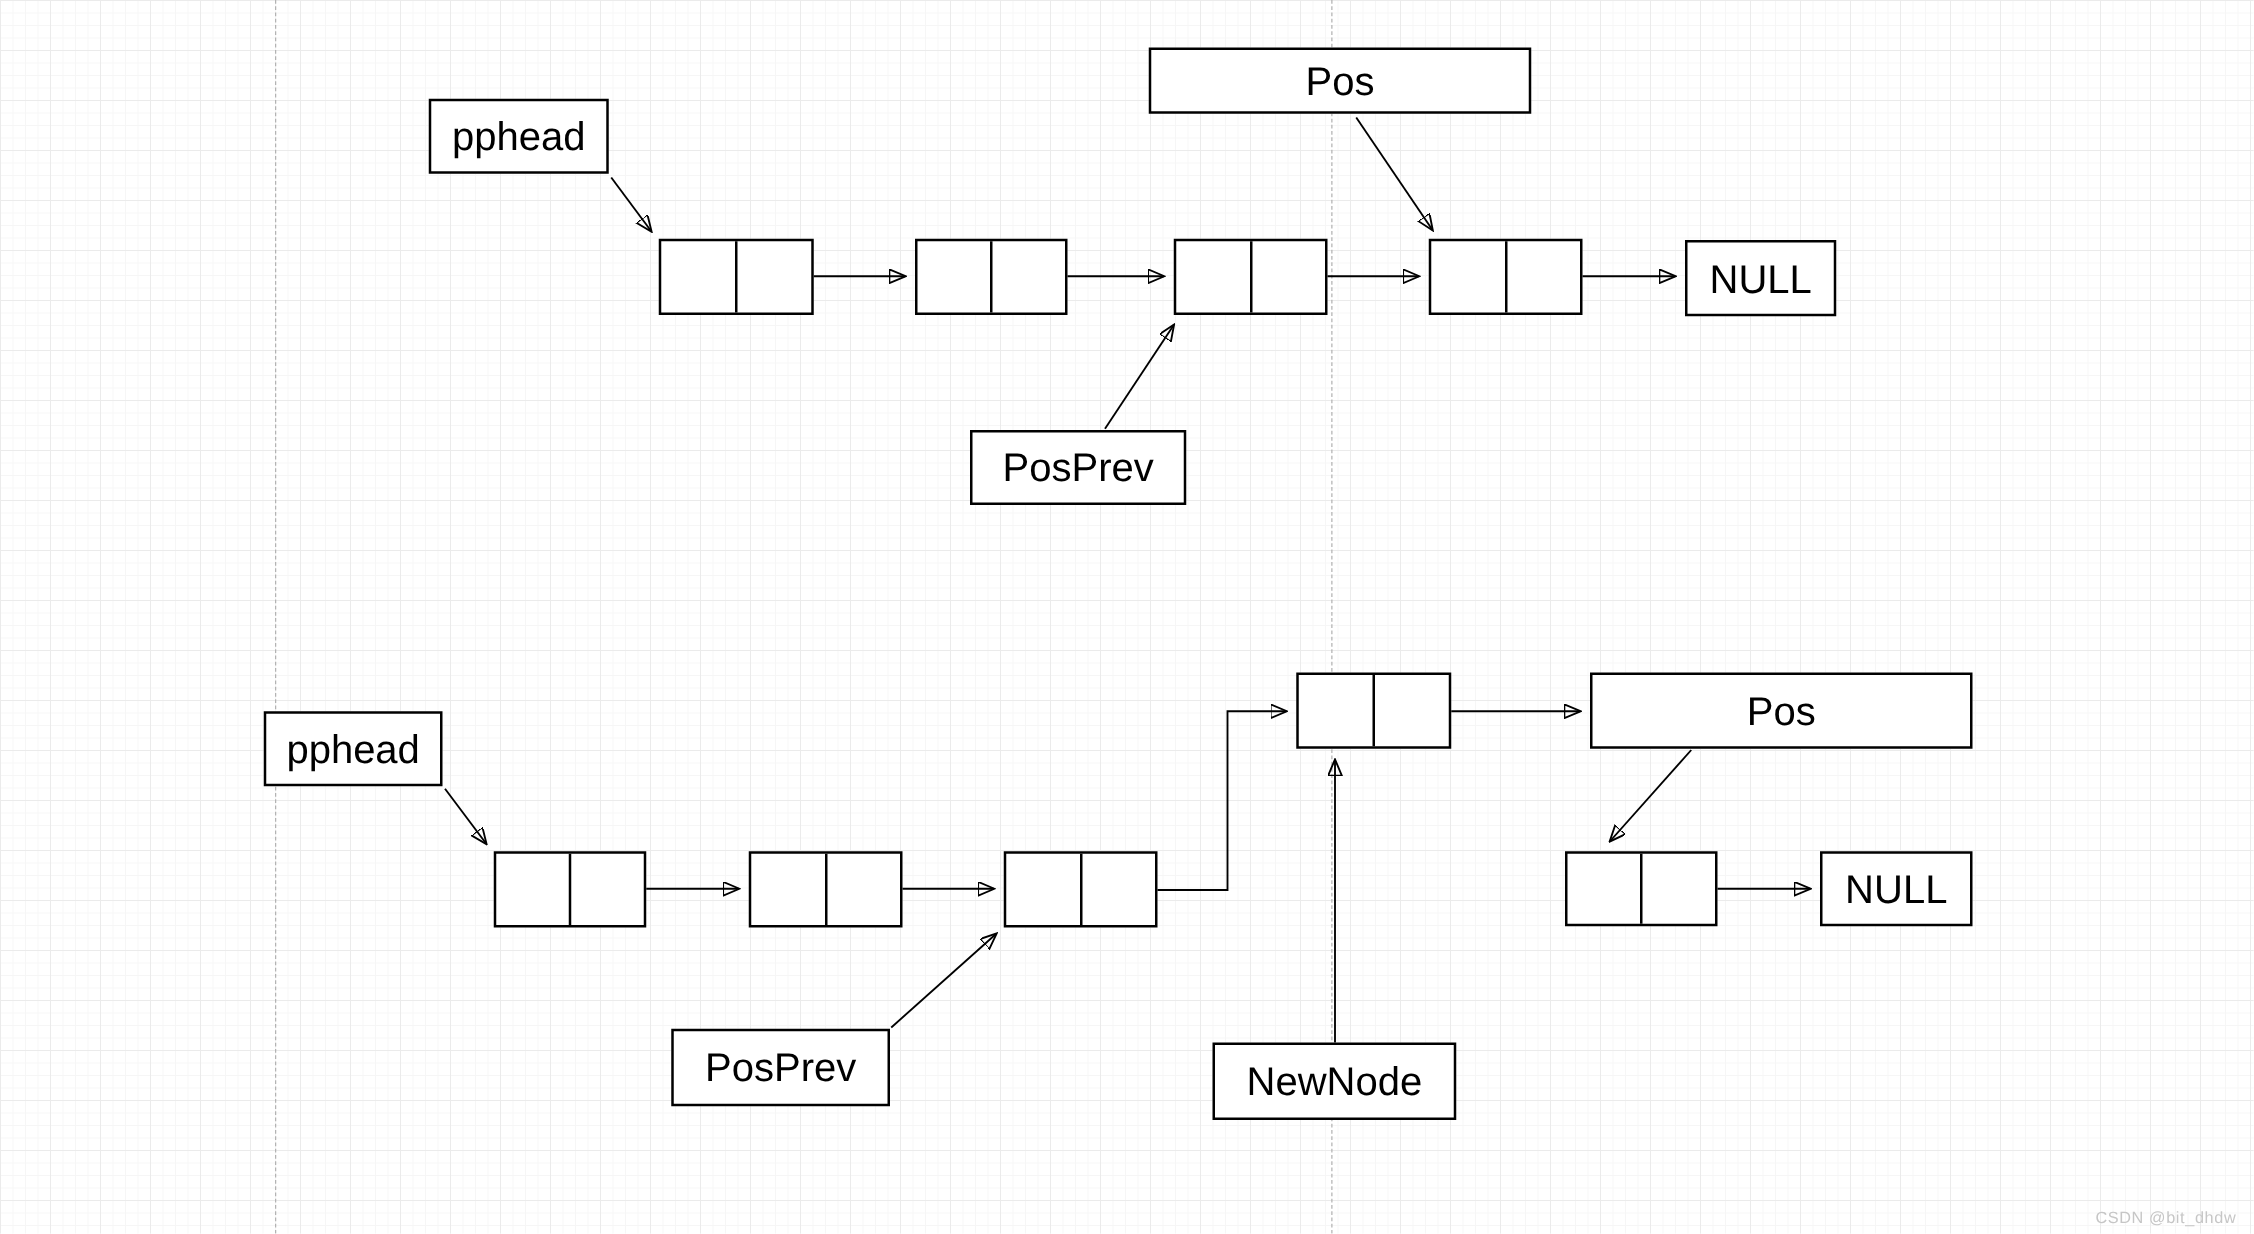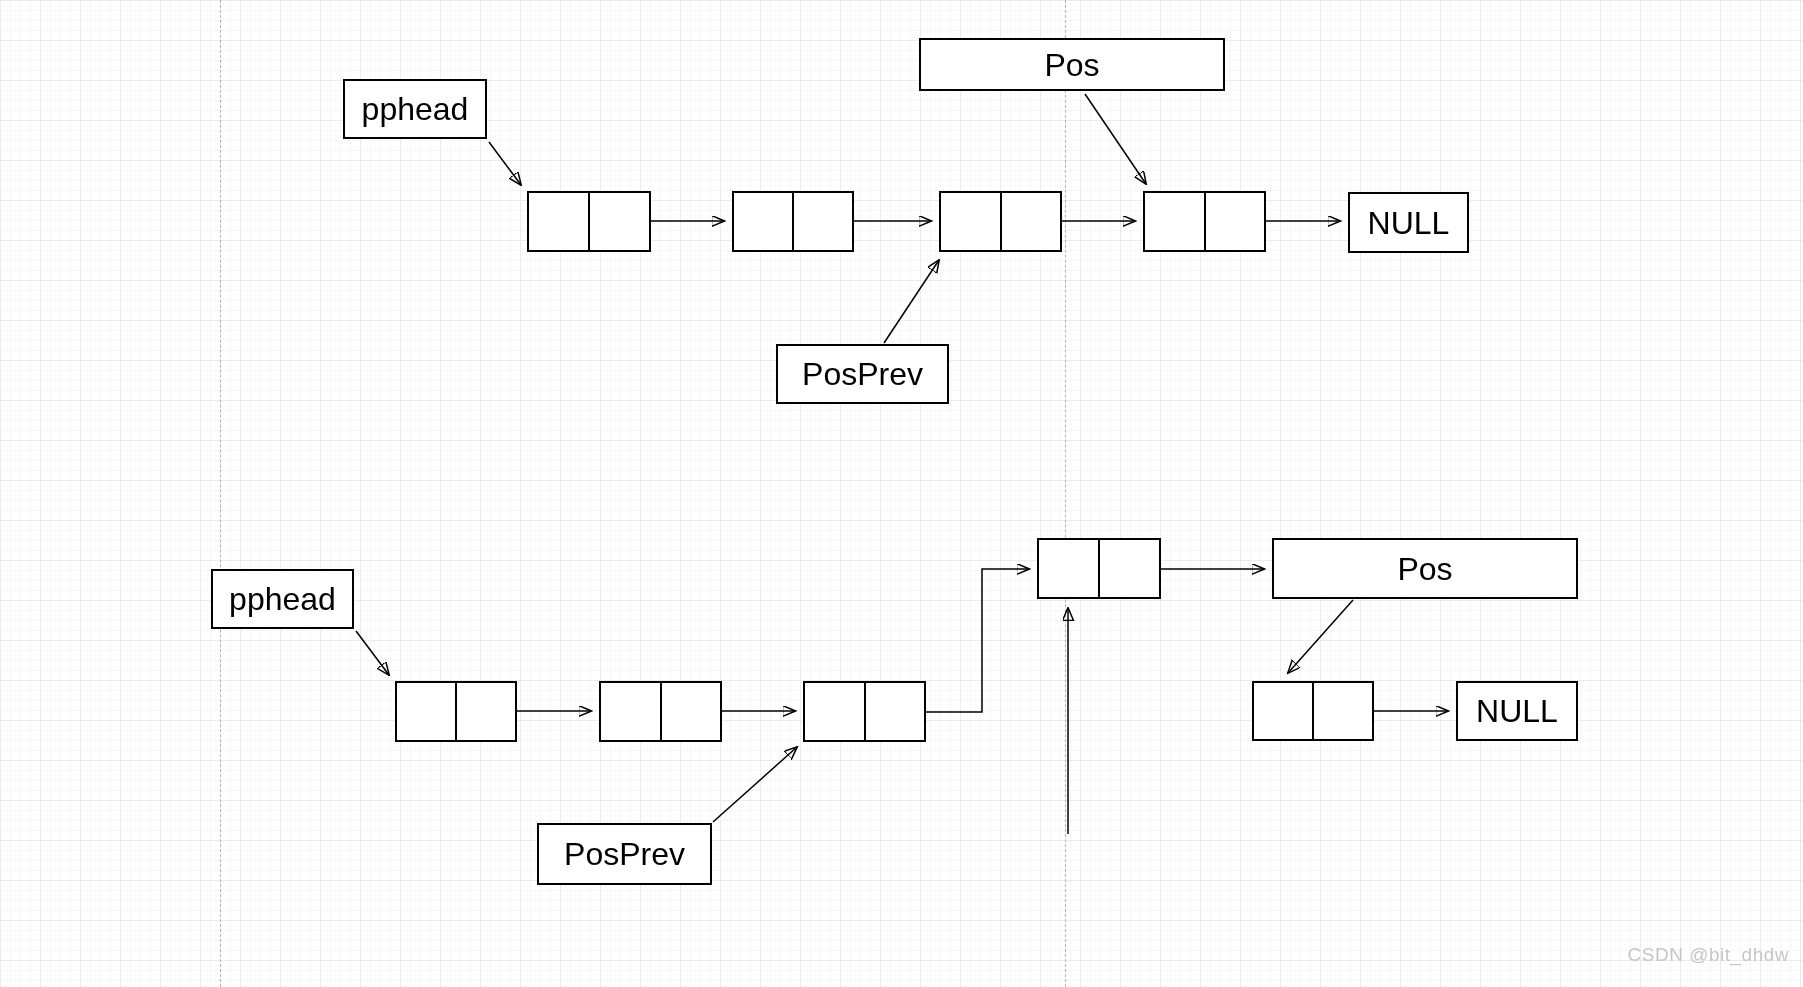--- a/index.html
+++ b/index.html
@@ -29,22 +29,22 @@
   .node{padding:0;}
   .divider{
     position:absolute;left:50%;top:0;bottom:0;width:0;
     border-left:2px solid #000000;transform:translateX(-1px);
   }
   svg.arrows{
     position:absolute;left:0;top:0;z-index:3;pointer-events:none;
   }
   svg.arrows line, svg.arrows path{stroke:#000000;stroke-width:1.5;fill:none;}
   .watermark{
-    position:absolute;right:14px;bottom:21px;
-    font-size:19px;color:#c6c6c6;z-index:4;letter-spacing:0.5px;text-align:right;
+    position:absolute;right:14px;bottom:6px;
+    font-size:13px;color:#c6c6c6;z-index:4;letter-spacing:0.5px;text-align:right;
   }
 </style>
 </head>
 <body>
 
 <div class="canvas">
 
   <div class="guide" style="left:220px;"></div>
   <div class="guide" style="left:1065px;"></div>
 
@@ -66,20 +66,21 @@
   <div class="box node" style="left:1143px;top:191px;width:123px;height:61px;">
     <div class="divider"></div>
   </div>
 
   <div class="box" style="left:1348px;top:192px;width:121px;height:61px;">NULL</div>
 
   <div class="box" style="left:211px;top:569px;width:143px;height:60px;">pphead</div>
 
   <div class="box" style="left:537px;top:823px;width:175px;height:62px;">PosPrev</div>
 
+  <div class="box" style="left:970px;top:834px;width:195px;height:62px;">NewNode</div>
 
   <div class="box" style="left:1272px;top:538px;width:306px;height:61px;">Pos</div>
 
   <div class="box node" style="left:395px;top:681px;width:122px;height:61px;">
     <div class="divider"></div>
   </div>
   <div class="box node" style="left:599px;top:681px;width:123px;height:61px;">
     <div class="divider"></div>
   </div>
   <div class="box node" style="left:803px;top:681px;width:123px;height:61px;">

